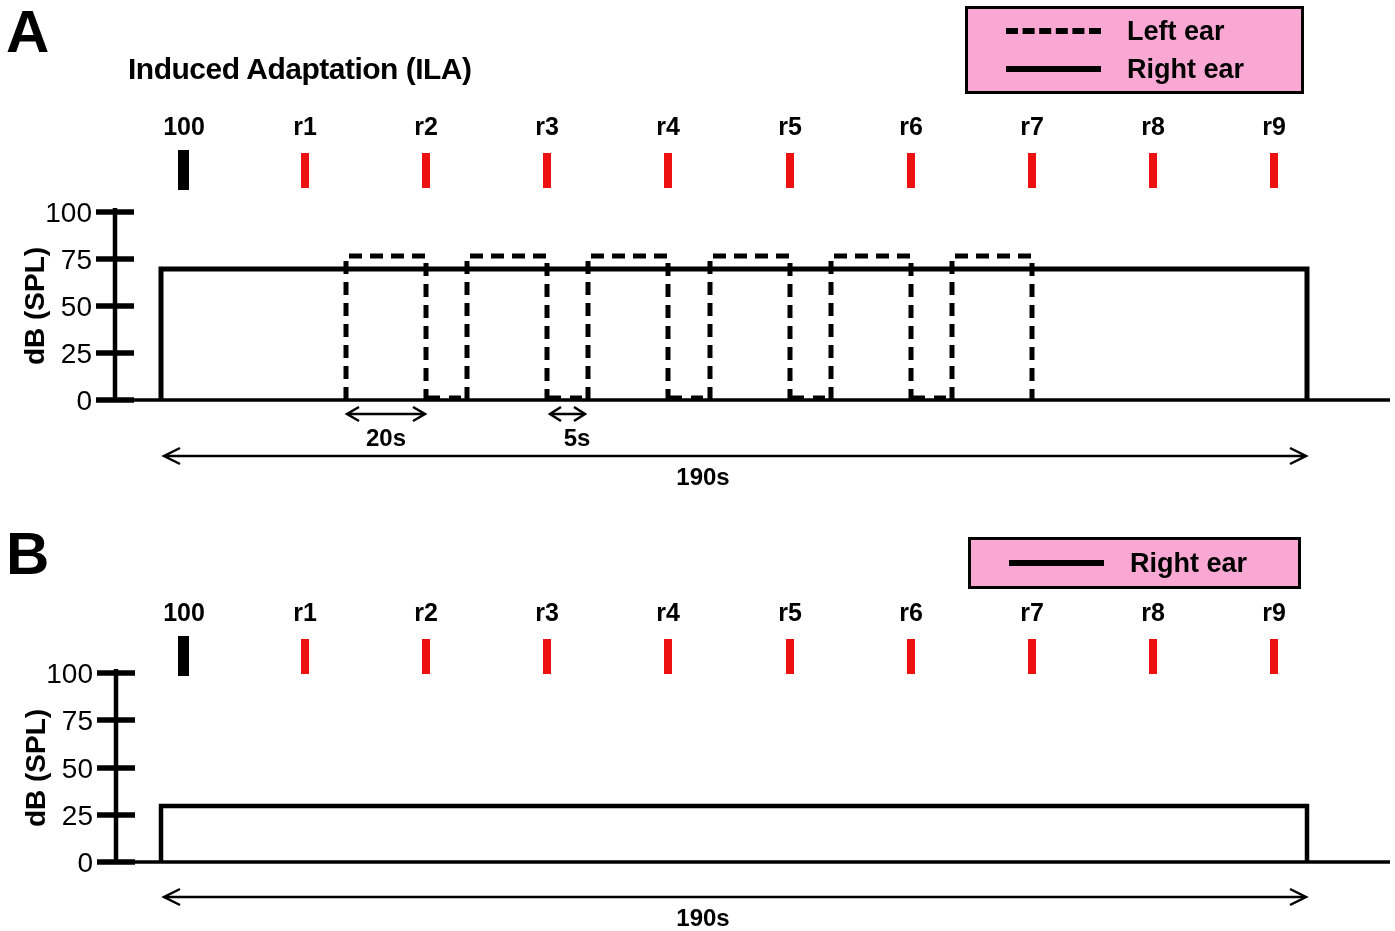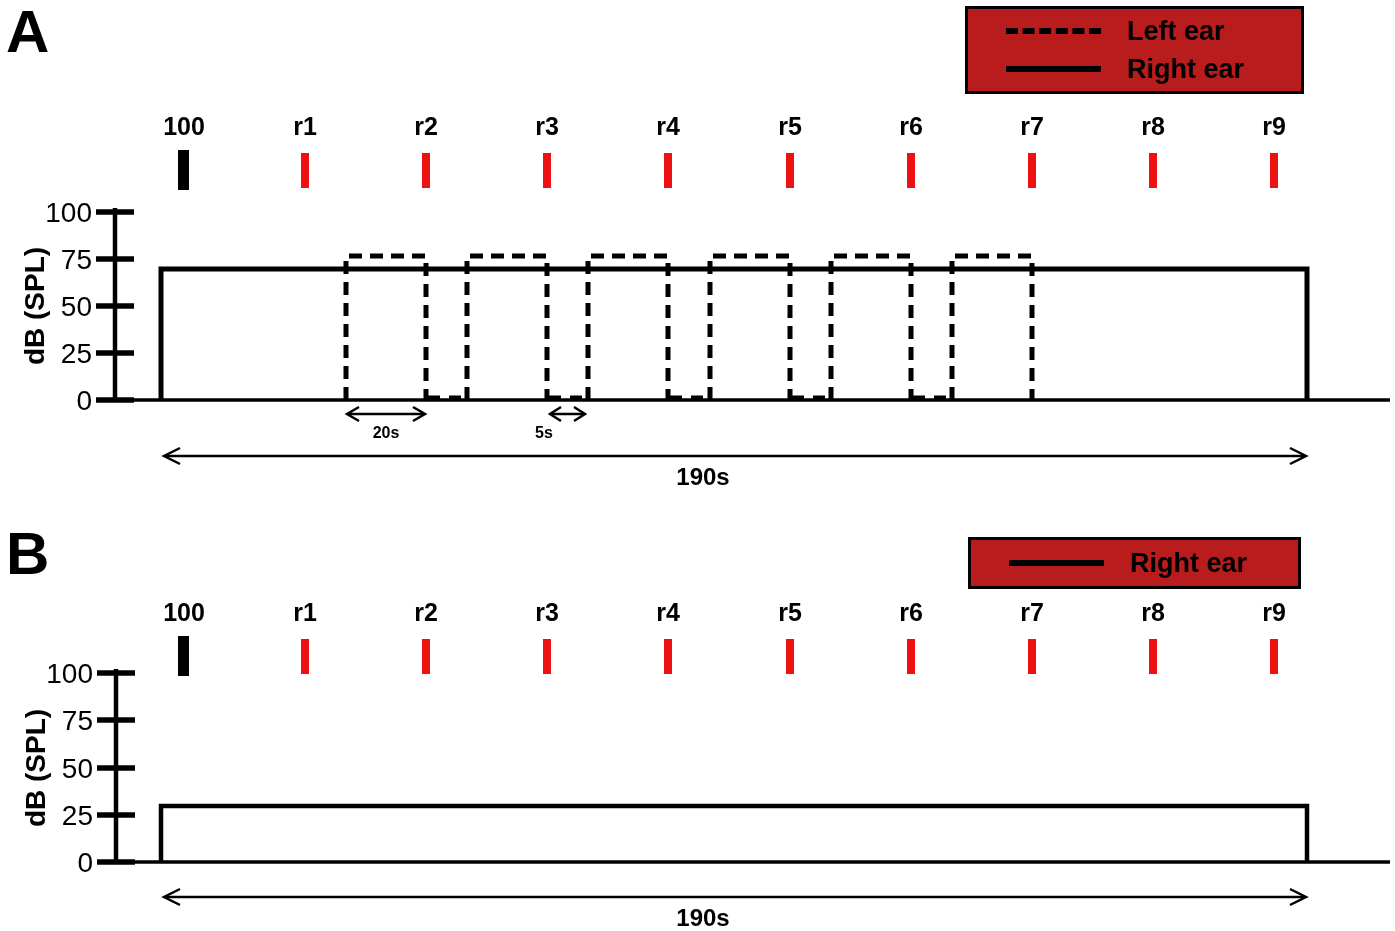--- a/index.html
+++ b/index.html
@@ -7,28 +7,28 @@
        font-family:"Liberation Sans",sans-serif;color:#000;}
   .abs{position:absolute;}
   .panel-letter{font-size:60px;font-weight:bold;line-height:1;}
   .panel-title{font-size:30px;font-weight:bold;letter-spacing:-0.5px;}
   .mk-label{width:80px;text-align:center;font-size:25px;font-weight:bold;}
   .tick-black{width:11px;height:40px;background:#000;}
   .tick-red{width:8px;height:35px;background:#ee1111;}
   .ytick-label{width:70px;text-align:right;font-size:28px;}
   .axis-label{width:190px;height:32px;text-align:center;font-size:28px;font-weight:bold;
               transform:rotate(-90deg);}
-  .legend{border:3.5px solid #000;background:#b91c1c;display:flex;flex-direction:column;justify-content:center;}
+  .legend{border:3.5px solid #000;background:#f9a8d4;display:flex;flex-direction:column;justify-content:center;}
   .legend-row{display:flex;align-items:center;padding-left:38px;height:38px;}
   .legend-sample{width:95px;height:0;}
   .sample-dashed{border-top:6px dashed #000;}
   .sample-solid{border-top:6px solid #000;}
   .legend-label{margin-left:26px;font-size:27px;font-weight:bold;}
   .dur-label{font-size:24px;font-weight:bold;width:120px;text-align:center;}
-  .small-dur-label{font-size:16px;font-weight:bold;width:90px;text-align:center;}
+  .small-dur-label{font-size:24px;font-weight:bold;width:90px;text-align:center;}
   svg{position:absolute;left:0;top:0;}
 </style>
 </head>
 <body>
 
 <div id="fig">
 
   <svg width="1395" height="931" viewBox="0 0 1395 931">
 
     <g stroke="#000" fill="none">
@@ -92,20 +92,21 @@
     <path d="M161,861 L161,806 L1307,806 L1307,861" stroke="#000" stroke-width="4.5" fill="none"></path>
 
     <g stroke="#000" stroke-width="2.5" fill="none">
       <line x1="165" y1="897" x2="1305" y2="897"></line>
       <path d="M180,889 L164,897 L180,905"></path>
       <path d="M1290,889 L1306,897 L1290,905"></path>
     </g>
   </svg>
 
   <div class="abs panel-letter" style="left:6px;top:2px;">A</div>
+  <div class="abs panel-title" style="left:128px;top:52px;">Induced Adaptation (ILA)</div>
 
   <div class="abs legend" style="left:965px;top:6px;width:333px;height:82px;">
     <div class="legend-row">
       <div class="legend-sample sample-dashed"></div>
       <div class="legend-label">Left ear</div>
     </div>
     <div class="legend-row">
       <div class="legend-sample sample-solid"></div>
       <div class="legend-label">Right ear</div>
     </div>
@@ -134,21 +135,21 @@
   <div class="abs tick-red" style="left:1270px;top:153px;"></div>
 
   <div class="abs ytick-label" style="left:22px;top:197px;">100</div>
   <div class="abs ytick-label" style="left:22px;top:244px;">75</div>
   <div class="abs ytick-label" style="left:22px;top:291px;">50</div>
   <div class="abs ytick-label" style="left:22px;top:338px;">25</div>
   <div class="abs ytick-label" style="left:22px;top:385px;">0</div>
   <div class="abs axis-label" style="left:-60px;top:290px;">dB (SPL)</div>
 
   <div class="abs small-dur-label" style="left:341px;top:424px;">20s</div>
-  <div class="abs small-dur-label" style="left:499px;top:424px;">5s</div>
+  <div class="abs small-dur-label" style="left:532px;top:424px;">5s</div>
   <div class="abs dur-label" style="left:643px;top:463px;">190s</div>
 
   <div class="abs panel-letter" style="left:6px;top:524px;">B</div>
 
   <div class="abs legend" style="left:968px;top:537px;width:327px;height:46px;">
     <div class="legend-row">
       <div class="legend-sample sample-solid"></div>
       <div class="legend-label">Right ear</div>
     </div>
   </div>

